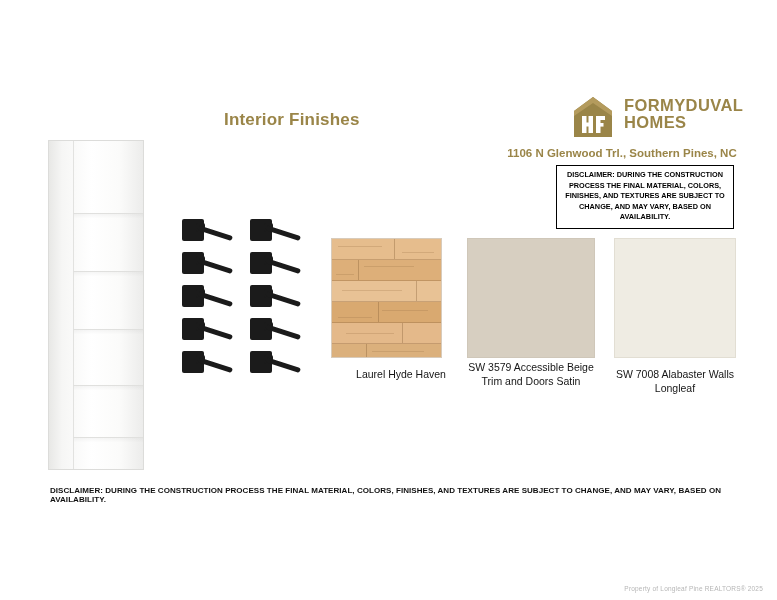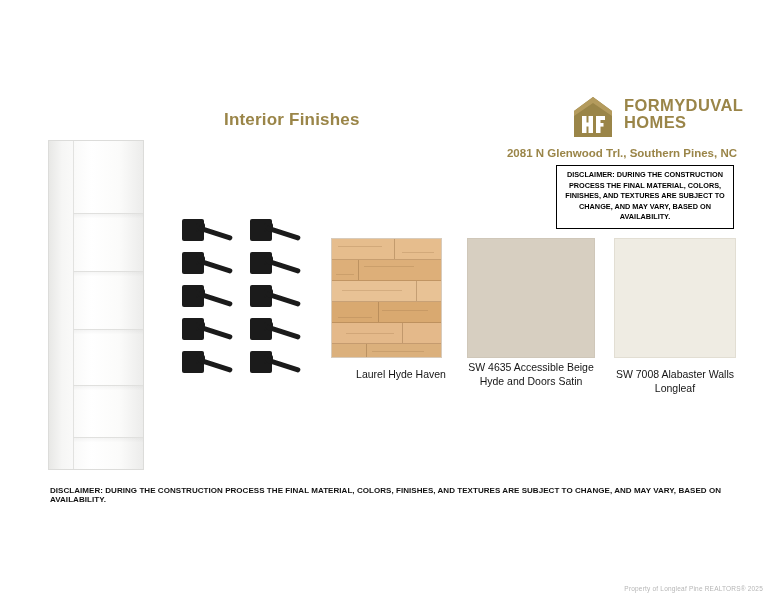--- a/index.html
+++ b/index.html
@@ -272,21 +272,21 @@
       </svg>
     </span>
     <span id="brand-text">
       <div class="l1">FORMYDUVAL</div>
       <div class="l2">HOMES</div>
     </span>
   </div>
 
   <div id="page-title">Interior Finishes</div>
 
-  <div id="address">2081 N Glenwood Trl., Southern Pines, NC</div>
+  <div id="address">1106 N Glenwood Trl., Southern Pines, NC</div>
 
   <div id="disclaimer-box">
     <div class="dtext">DISCLAIMER: DURING THE CONSTRUCTION PROCESS THE FINAL MATERIAL, COLORS, FINISHES, AND TEXTURES ARE SUBJECT TO CHANGE, AND MAY VARY, BASED ON AVAILABILITY.</div>
   </div>
 
   <div id="door">
     <div class="stile"></div>
     <div class="rail" style="top:72px;"></div>
     <div class="rail" style="top:130px;"></div>
     <div class="rail" style="top:188px;"></div>
@@ -378,22 +378,22 @@
       </div>
     <div class="plank" style="top:105px; height:15px; background:#dbb07c;">
         <span class="seam" style="left:34px;"></span>
         <span class="grain" style="left:40px; top:7px;  width:52px;"></span>
       </div>
   </div>
   <div class="caption" id="floor-caption">Laurel Hyde Haven</div>
 
   <div class="swatch" id="beige-swatch"></div>
   <div class="caption" id="beige-caption">
-    <div>SW 4635 Accessible Beige</div>
-    <div>Hyde and Doors Satin</div>
+    <div>SW 3579 Accessible Beige</div>
+    <div>Trim and Doors Satin</div>
   </div>
 
   <div class="swatch" id="alabaster-swatch"></div>
   <div class="caption" id="alab-caption">
     <div>SW 7008 Alabaster Walls</div>
     <div>Longleaf</div>
   </div>
 
   <div id="footer-disclaimer">DISCLAIMER: DURING THE CONSTRUCTION PROCESS THE FINAL MATERIAL, COLORS, FINISHES, AND TEXTURES ARE SUBJECT TO CHANGE, AND MAY  VARY, BASED ON AVAILABILITY.</div>
   <div id="copyright">Property of Longleaf Pine REALTORS® 2025</div>

